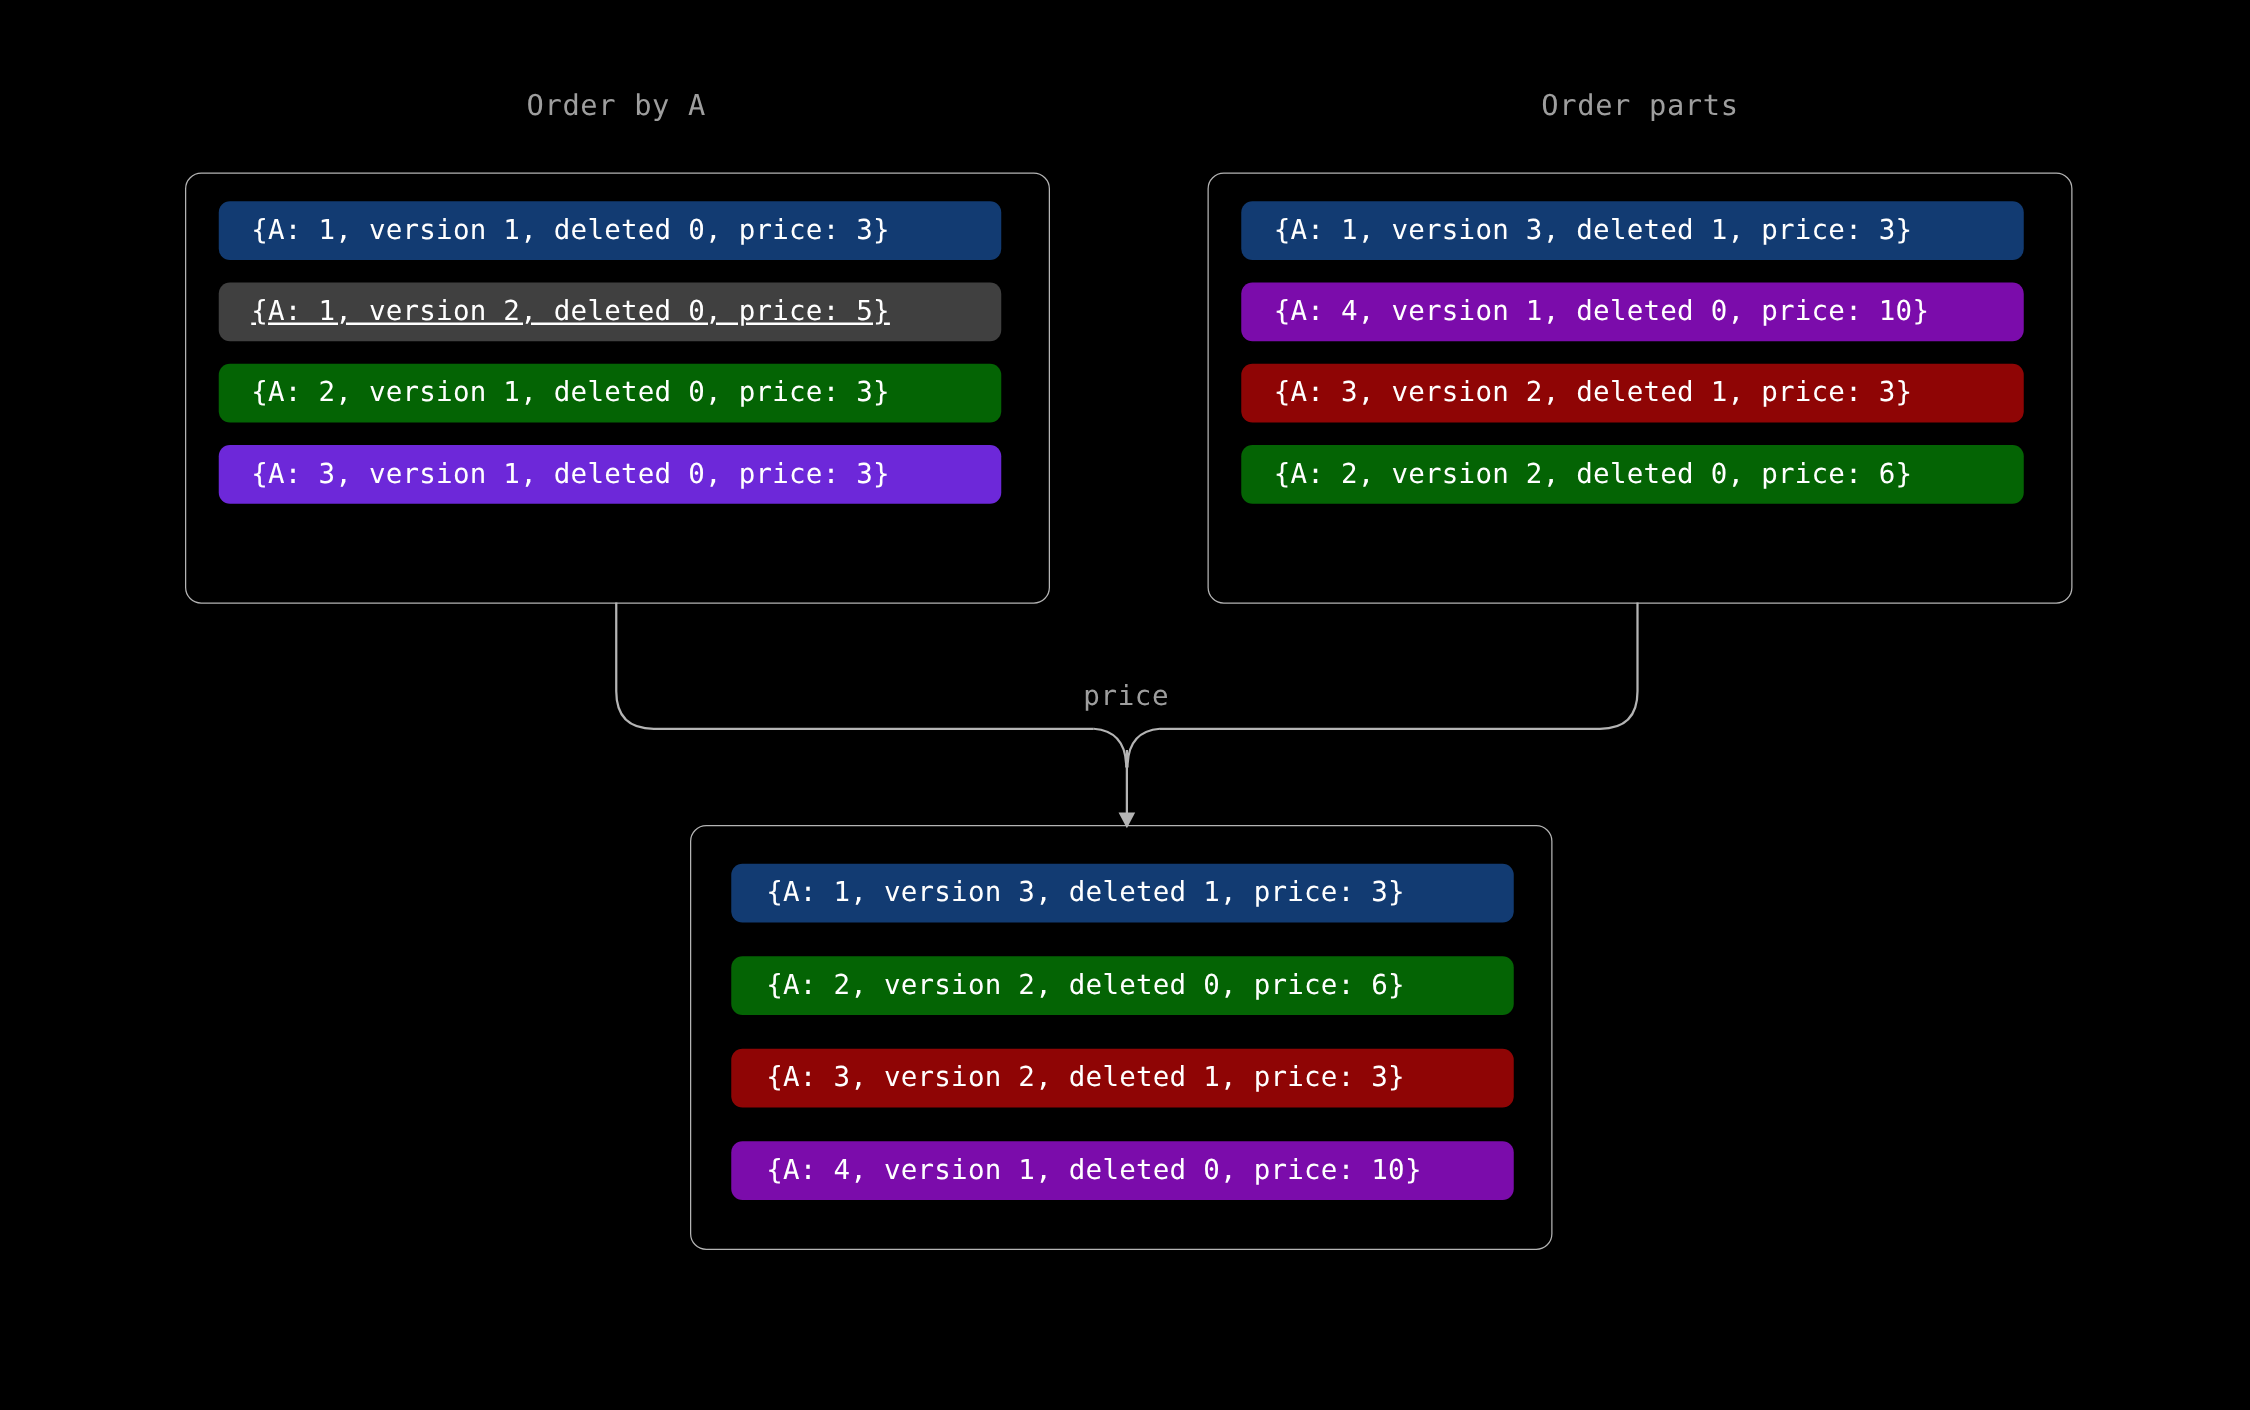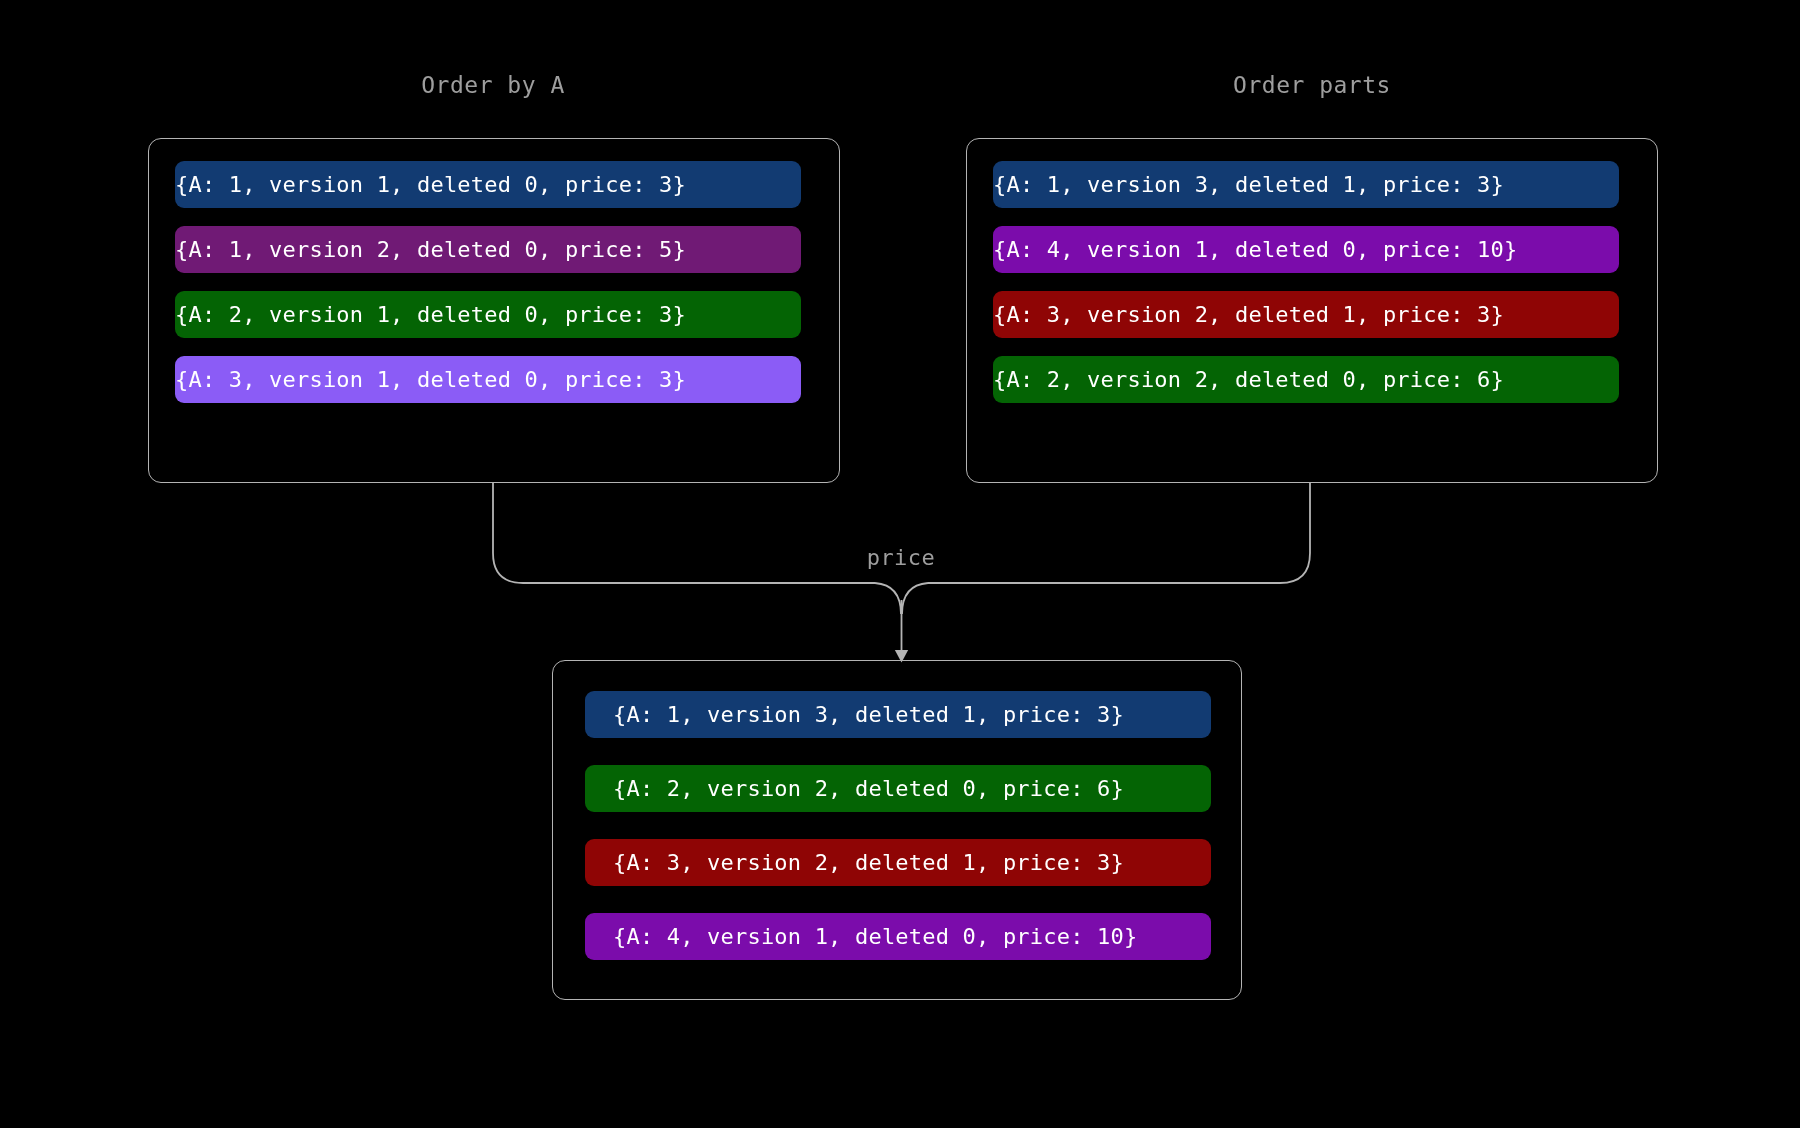--- a/index.html
+++ b/index.html
@@ -66,20 +66,21 @@
     border-radius: 9px;
     color: #ffffff;
     font-size: 22px;
     letter-spacing: 0.2px;
     display: flex;
     align-items: center;
     white-space: nowrap;
   }
   .top-panel .record {
     height: 47px;
+    padding-left: 26px;
   }
   .out-panel .record {
     height: 47px;
     padding-left: 28px;
   }
 
   
   .merge-label {
     position: absolute;
     color: #9e9e9e;
@@ -112,25 +113,25 @@
   </svg>
 
   <div class="group-title" style="left:493px; top:72px;">Order by A</div>
 
   <div class="group-title" style="left:1312px; top:72px;">Order parts</div>
 
   <div class="panel top-panel" style="left:148px; top:138px; width:692px; height:345px;">
 
     <div class="record" style="background:#123b72; width:626px;">{A: 1, version 1, deleted 0, price: 3}</div>
 
-    <div class="record" style="background:#701a75; width:626px;">{A: 1, version 2, deleted 0, price: 5}</div>
+    <div class="record" style="background:#404040; width:626px;text-decoration:underline;">{A: 1, version 2, deleted 0, price: 5}</div>
 
     <div class="record" style="background:#046404; width:626px;">{A: 2, version 1, deleted 0, price: 3}</div>
 
-    <div class="record" style="background:#8b5cf6; width:626px;">{A: 3, version 1, deleted 0, price: 3}</div>
+    <div class="record" style="background:#6d28d9; width:626px;">{A: 3, version 1, deleted 0, price: 3}</div>
   </div>
 
   <div class="panel top-panel" style="left:966px; top:138px; width:692px; height:345px;">
 
     <div class="record" style="background:#123b72; width:626px;">{A: 1, version 3, deleted 1, price: 3}</div>
 
     <div class="record" style="background:#7b0cab; width:626px;">{A: 4, version 1, deleted 0, price: 10}</div>
 
     <div class="record" style="background:#8f0505; width:626px;">{A: 3, version 2, deleted 1, price: 3}</div>
 

